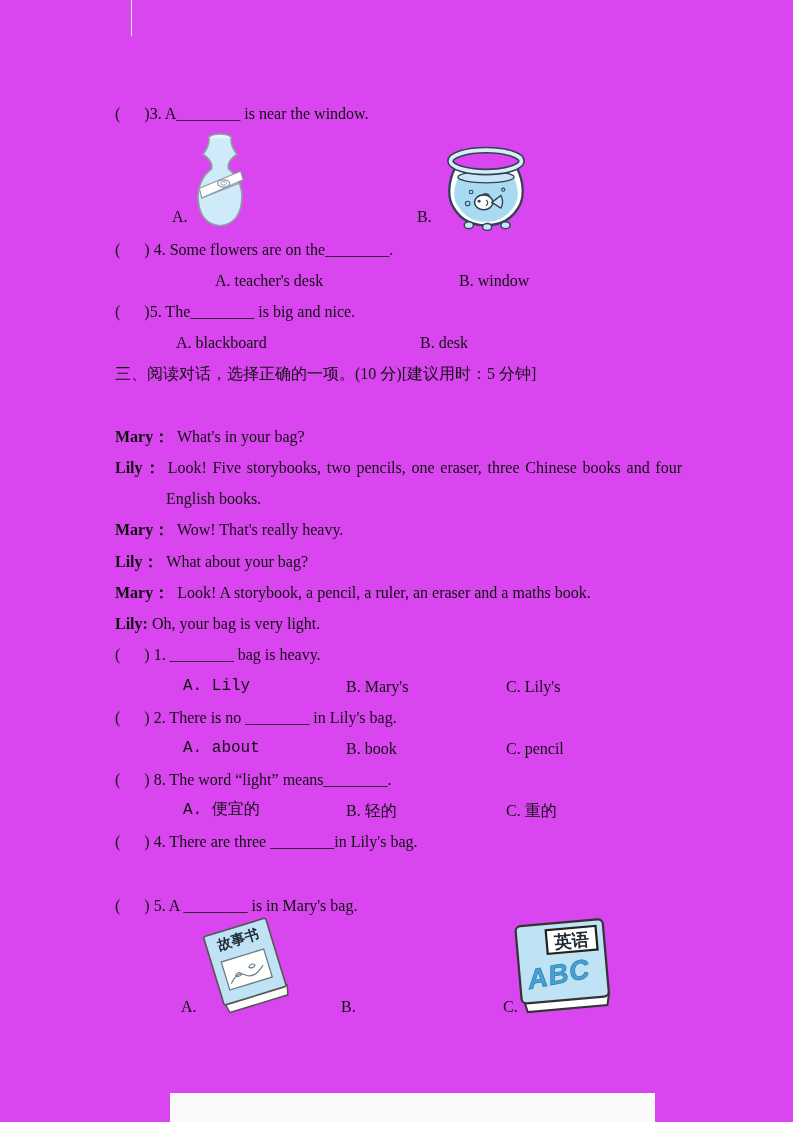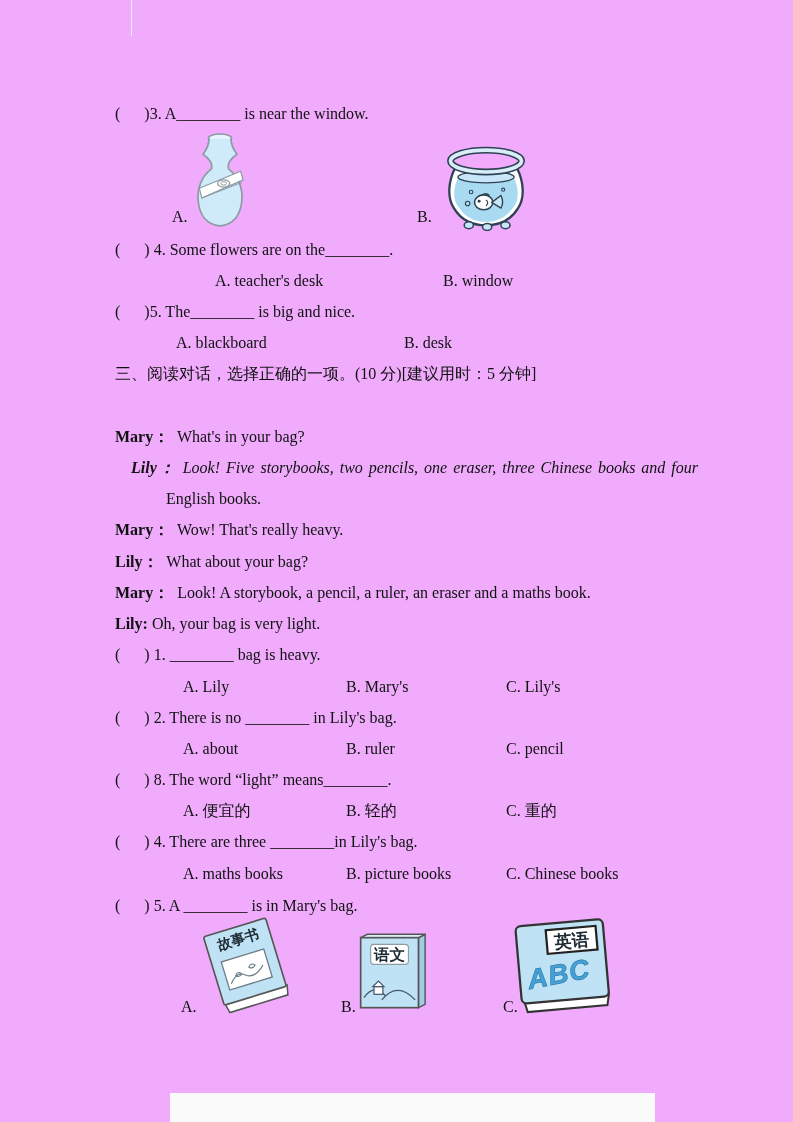--- a/index.html
+++ b/index.html
@@ -1,29 +1,29 @@
 <!DOCTYPE html>
 <html><head>
 <meta charset="utf-8">
 <style>
   html,body{margin:0;padding:0;}
   body{background:#ffffff;}
   .page{
-    position:relative;width:793px;height:1122px;background:#f0abfc;overflow:hidden;
+    position:relative;width:793px;height:1122px;background:#d946ef;overflow:hidden;
     font-family:"Liberation Serif","DejaVu Serif",serif;
     font-size:16px;line-height:21px;color:#111;
   }
   .line{position:absolute;white-space:pre;}
   .b{font-weight:bold;}
   .optrow{position:absolute;left:0;top:0;width:793px;height:22px;}
   .optrow span{position:absolute;white-space:pre;}
-  .oA2{left:176px;} .oB2{left:404px;}
-  .oA3{left:183px;} .oB3{left:346px;} .oC3{left:506px;}
-  .dlg-wrap1{position:absolute;left:131px;top:457px;width:567px;
-    text-align:justify;text-align-last:justify;white-space:normal;font-style:italic;}
+  .oA2{left:176px;} .oB2{left:420px;}
+  .oA3{left:183px;font-family:Liberation Mono, monospace;} .oB3{left:346px;} .oC3{left:506px;}
+  .dlg-wrap1{position:absolute;left:115px;top:457px;width:567px;
+    text-align:justify;text-align-last:justify;white-space:normal;}
   .dlg-wrap2{position:absolute;left:166px;top:488px;white-space:pre;}
   .imgbox{position:absolute;}
   .rot-a{transform:rotate(-17deg);}
   .rot-c{transform:rotate(-5deg);}
   .vline{position:absolute;left:131px;top:0;width:1px;height:36px;background:#ececec;}
   .bottom-strip{position:absolute;left:170px;top:1093px;width:485px;height:29px;
     background:#fafafa;border-bottom:1px solid #f0f0f0;}
   svg text{font-family:"Liberation Sans","DejaVu Sans",sans-serif;}
 </style>
 </head>
@@ -101,64 +101,46 @@
   <div class="line" style="left:115px;top:644px;">(      ) 1. ________ bag is heavy.</div>
   <div class="optrow" style="top:676px;">
     <span class="oA3">A. Lily</span>
     <span class="oB3">B. Mary's</span>
     <span class="oC3">C. Lily's</span>
   </div>
 
   <div class="line" style="left:115px;top:707px;">(      ) 2. There is no ________ in Lily's bag.</div>
   <div class="optrow" style="top:738px;">
     <span class="oA3">A. about</span>
-    <span class="oB3">B. ruler</span>
+    <span class="oB3">B. book</span>
     <span class="oC3">C. pencil</span>
   </div>
 
   <div class="line" style="left:115px;top:769px;">(      ) 8. The word “light” means________.</div>
   <div class="optrow" style="top:800px;">
     <span class="oA3">A. 便宜的</span>
     <span class="oB3">B. 轻的</span>
     <span class="oC3">C. 重的</span>
   </div>
 
   <div class="line" style="left:115px;top:831px;text-align:right;">(      ) 4. There are three ________in Lily's bag.</div>
-  <div class="optrow" style="top:863px;">
-    <span class="oA3">A. maths books</span>
-    <span class="oB3">B. picture books</span>
-    <span class="oC3">C. Chinese books</span>
-  </div>
 
   <div class="line" style="left:115px;top:895px;">(      ) 5. A ________ is in Mary's bag.</div>
 
   <div class="imgbox rot-a" style="left:202px;top:922px;width:92px;height:92px;">
     <svg width="92" height="92" viewBox="0 0 70 85">
       <path d="M5,68 L7,77 L63,77 L65,68 Z" fill="#ffffff" stroke="#555555" stroke-width="1.4"></path>
       <rect x="4" y="3" width="60" height="66" rx="2" fill="#bfe2f5" stroke="#555555" stroke-width="1.5"></rect>
       <text x="34" y="19" text-anchor="middle" font-size="13" font-weight="bold" fill="#1d2a33">故事书</text>
       <rect x="13" y="30" width="41" height="27" fill="#ffffff" stroke="#6b7a84" stroke-width="1.2"></rect>
       <path d="M16,52 Q24,42 31,48 T49,44" fill="none" stroke="#6b7a84" stroke-width="1"></path>
       <path d="M22,46 q3,-4 6,0 q-3,3 -6,0 Z M36,42 q3,-4 6,0 q-3,3 -6,0 Z" fill="none" stroke="#6b7a84" stroke-width="1"></path>
     </svg>
   </div>
 
-  <div class="imgbox" style="left:354px;top:931px;width:80px;height:80px;">
-    <svg width="80" height="80" viewBox="0 0 66 72">
-      <path d="M55,6 L61,3 L61,66 L55,69 Z" fill="#9fcde6" stroke="#555555" stroke-width="1.3"></path>
-      <path d="M3,6 L9,3 L61,3 L55,6 Z" fill="#dceffa" stroke="#555555" stroke-width="1.3"></path>
-      <rect x="3" y="6" width="52" height="63" fill="#bfe2f5" stroke="#555555" stroke-width="1.5"></rect>
-      <rect x="12" y="12" width="34" height="18" rx="3" fill="#ffffff" stroke="#8d9ba4" stroke-width="1"></rect>
-      <text x="29" y="26" text-anchor="middle" font-size="14" font-weight="bold" fill="#1d2a33">语文</text>
-      <path d="M6,60 Q15,47 25,58" fill="none" stroke="#46586a" stroke-width="1.2"></path>
-      <path d="M22,62 Q36,45 52,62" fill="none" stroke="#46586a" stroke-width="1.2"></path>
-      <rect x="15" y="50" width="8" height="7" fill="#ffffff" stroke="#46586a" stroke-width="1.1"></rect>
-      <path d="M14,50 L19,45 L24,50 Z" fill="#ffffff" stroke="#46586a" stroke-width="1.1"></path>
-    </svg>
-  </div>
 
   <div class="imgbox rot-c" style="left:514px;top:920px;width:100px;height:95px;">
     <svg width="100" height="95" viewBox="0 0 78 76">
       <path d="M5,62 L7,71 L71,71 L73,62 Z" fill="#ffffff" stroke="#333333" stroke-width="1.6"></path>
       <rect x="3" y="2" width="70" height="62" rx="4" fill="#bfe2f5" stroke="#333333" stroke-width="1.8"></rect>
       <rect x="27" y="7" width="40" height="19" fill="#ffffff" stroke="#222222" stroke-width="1.8"></rect>
       <text x="47" y="22" text-anchor="middle" font-size="14" font-weight="bold" fill="#1d2a33">英语</text>
       <text x="10" y="53" font-size="22" font-weight="bold" font-style="italic" fill="#45a1d8" stroke="#2f7fae" stroke-width="0.6" letter-spacing="1" transform="rotate(-6 10 53)">ABC</text>
     </svg>
   </div>

